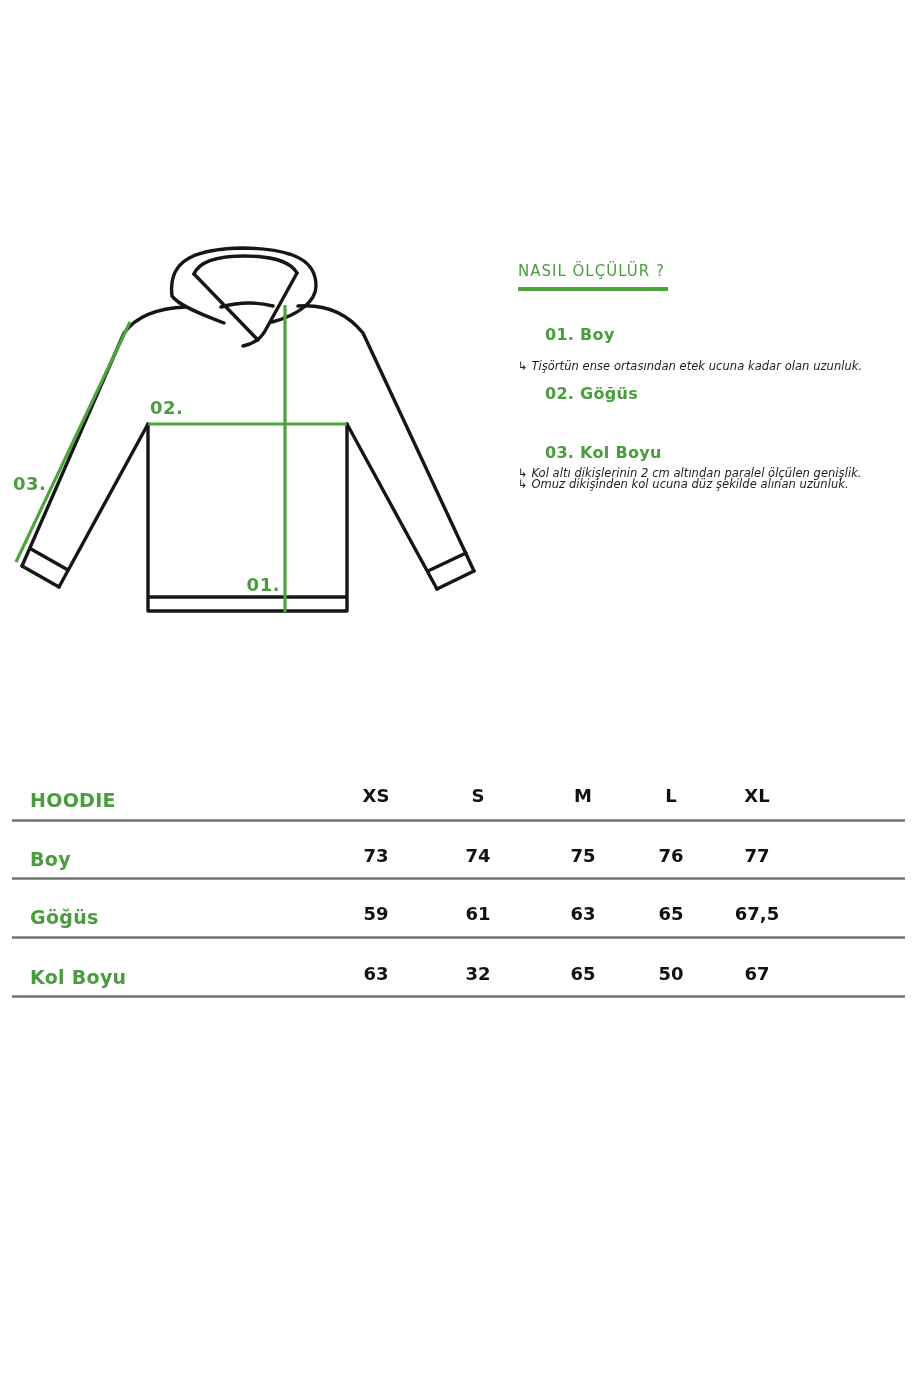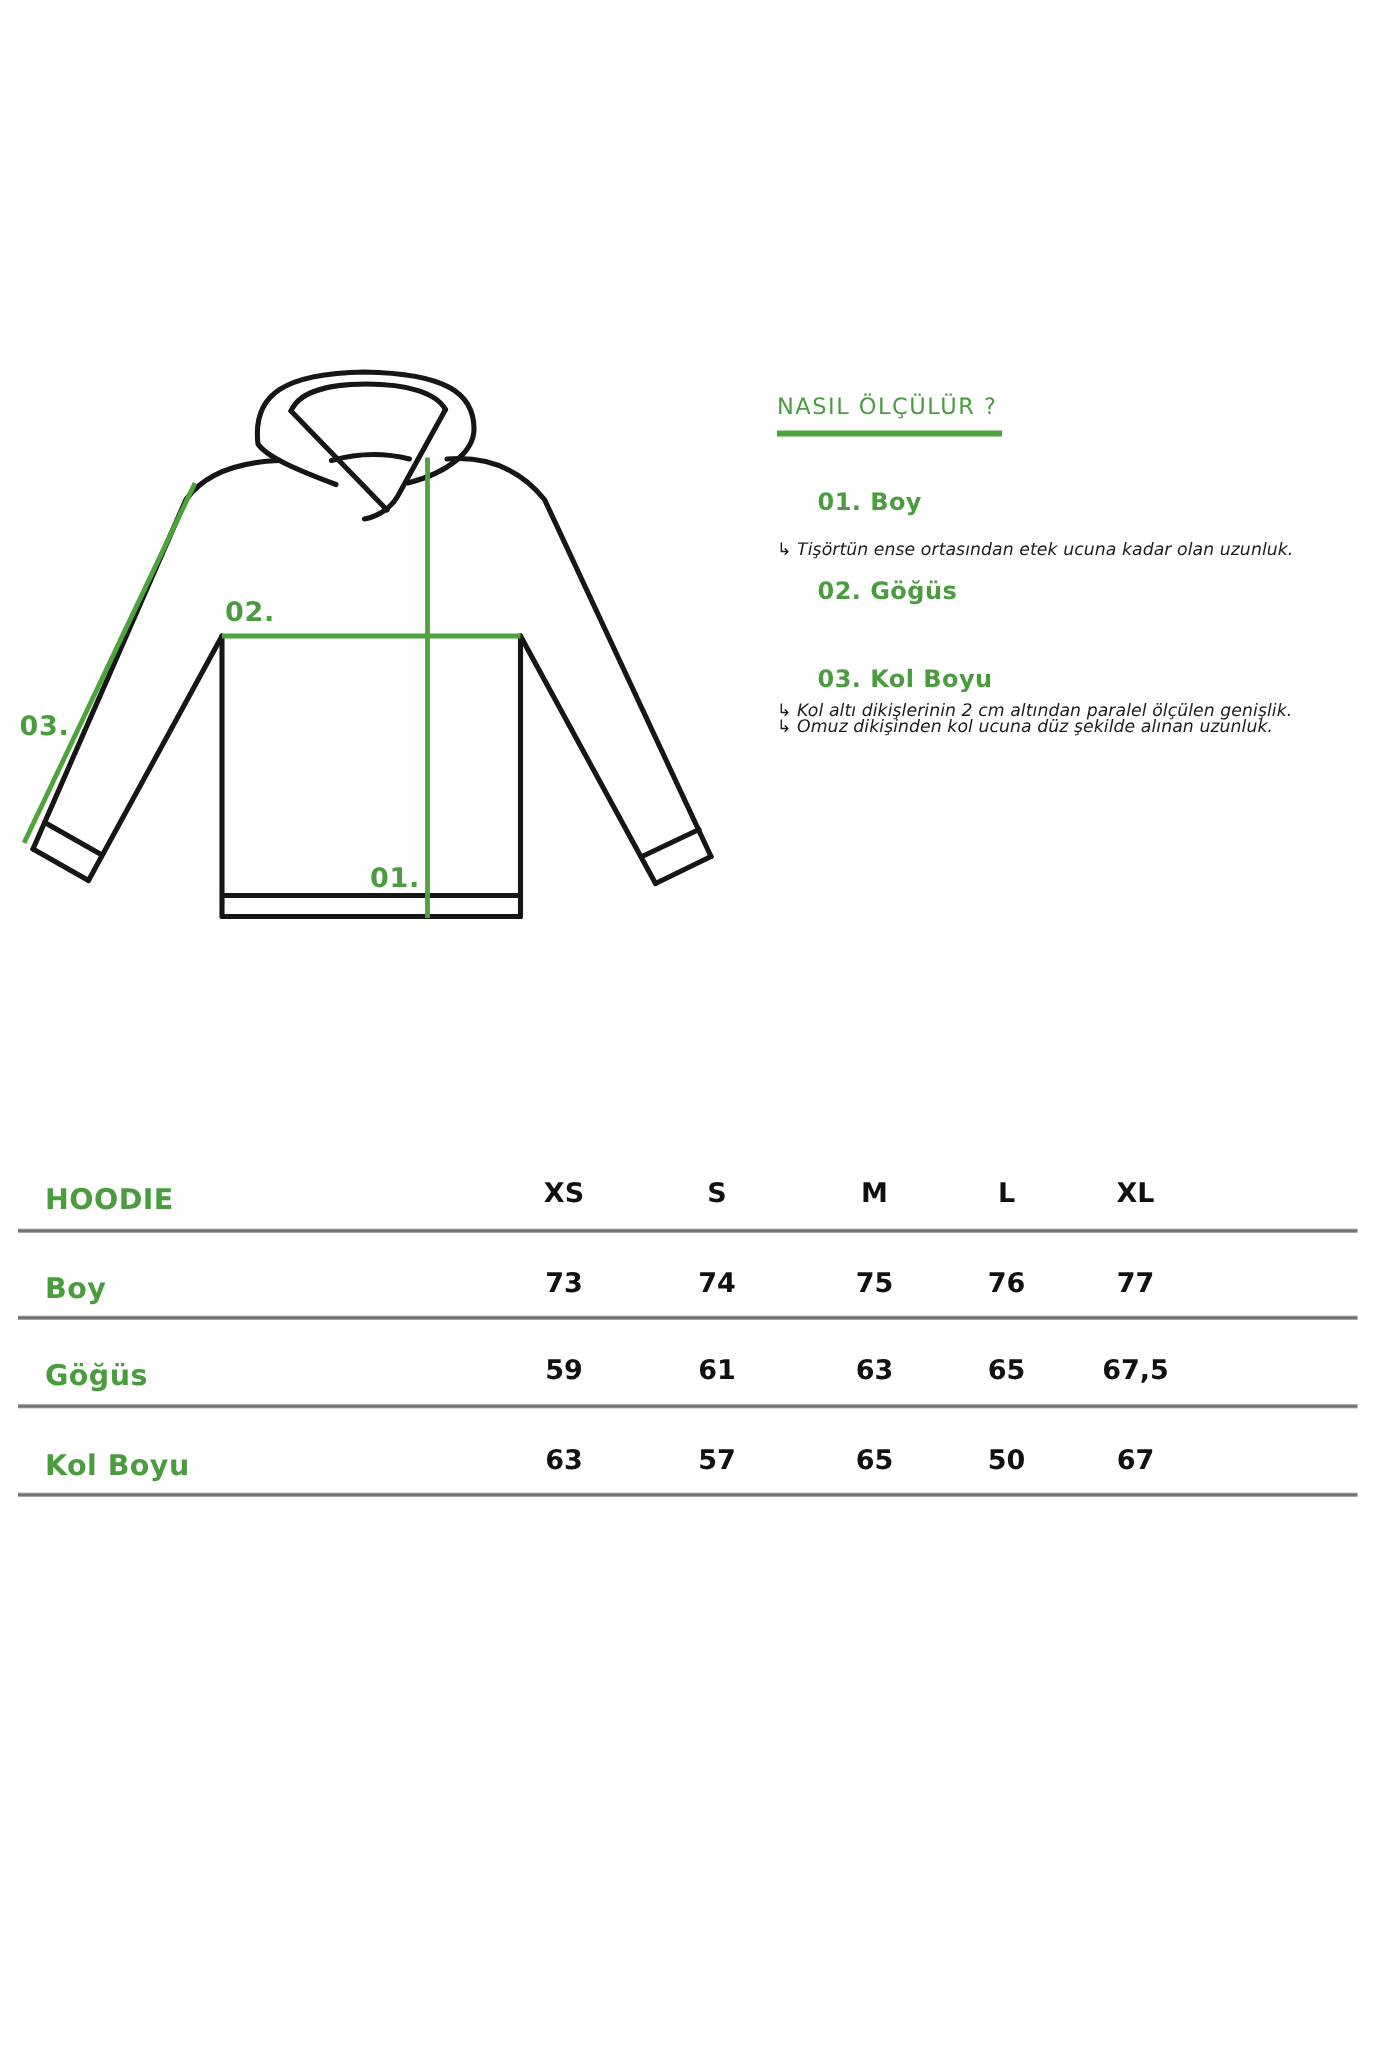--- a/index.html
+++ b/index.html
@@ -104,20 +104,20 @@
     <div class="tbl-label rlab2">Göğüs</div>
     <div class="tbl-cell vrow2 cXS">59</div>
     <div class="tbl-cell vrow2 cS">61</div>
     <div class="tbl-cell vrow2 cM">63</div>
     <div class="tbl-cell vrow2 cL">65</div>
     <div class="tbl-cell vrow2 cXL">67,5</div>
     <div class="tbl-line l3"></div>
 
     <div class="tbl-label rlab3">Kol Boyu</div>
     <div class="tbl-cell vrow3 cXS">63</div>
-    <div class="tbl-cell vrow3 cS">57</div>
+    <div class="tbl-cell vrow3 cS">32</div>
     <div class="tbl-cell vrow3 cM">65</div>
     <div class="tbl-cell vrow3 cL">50</div>
     <div class="tbl-cell vrow3 cXL">67</div>
     <div class="tbl-line l4"></div>
   </div>
 
 </div>
 
 </body></html>

